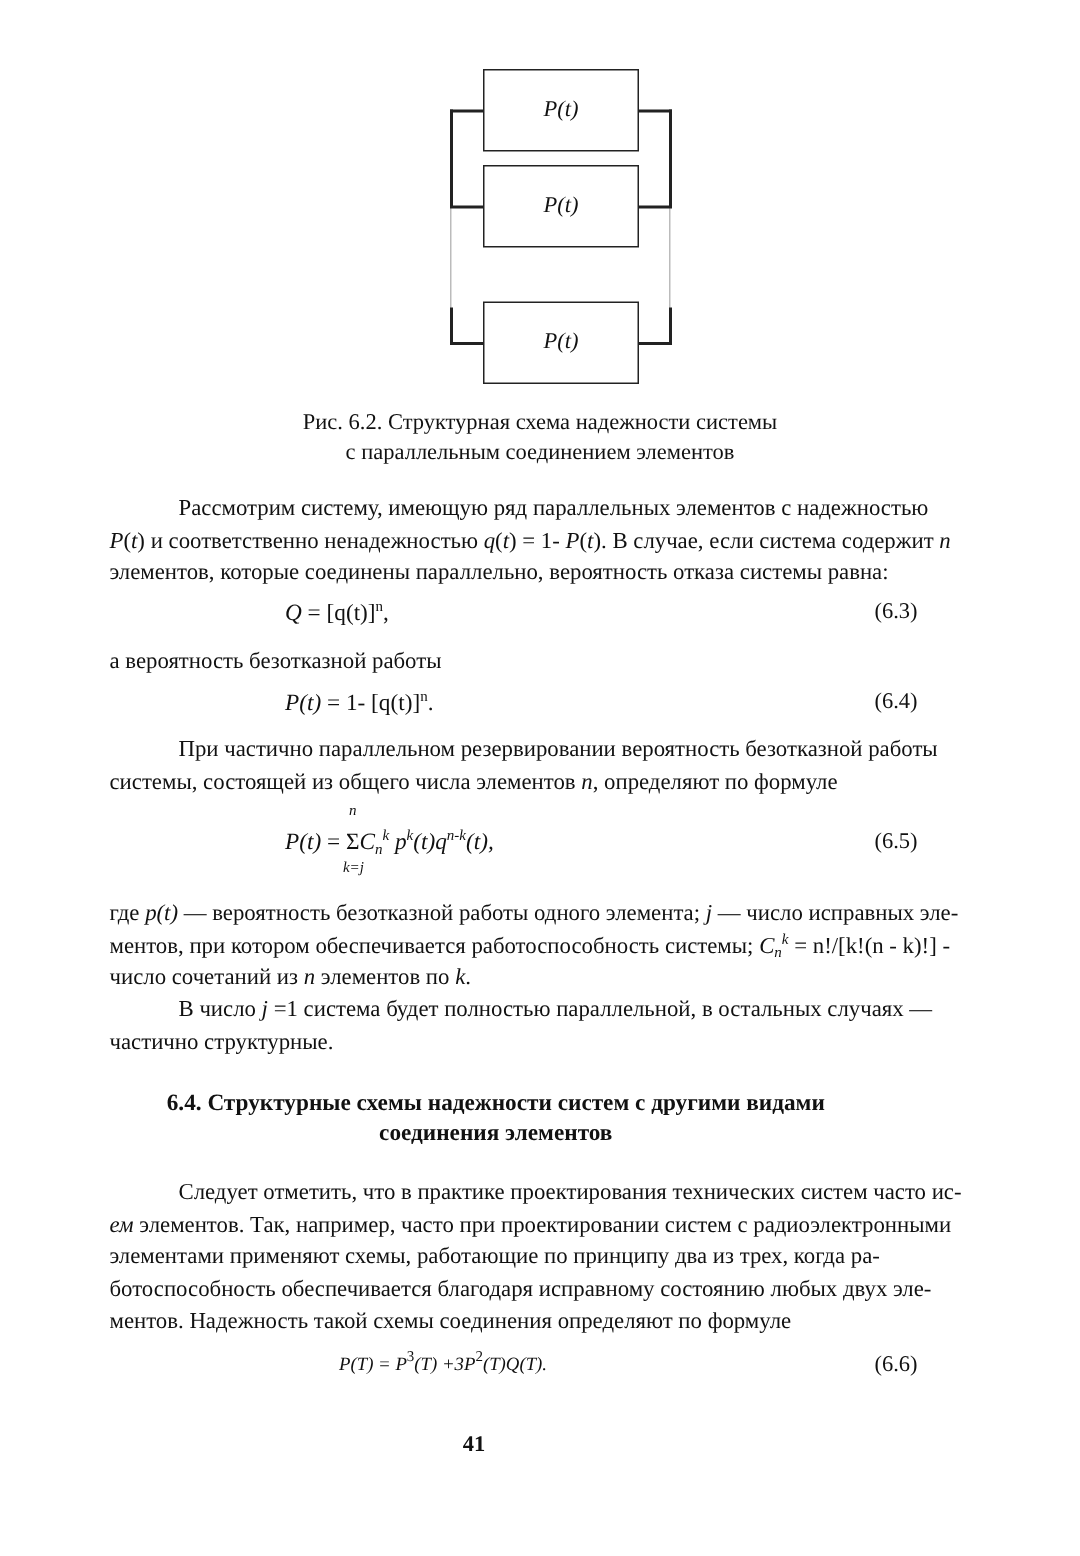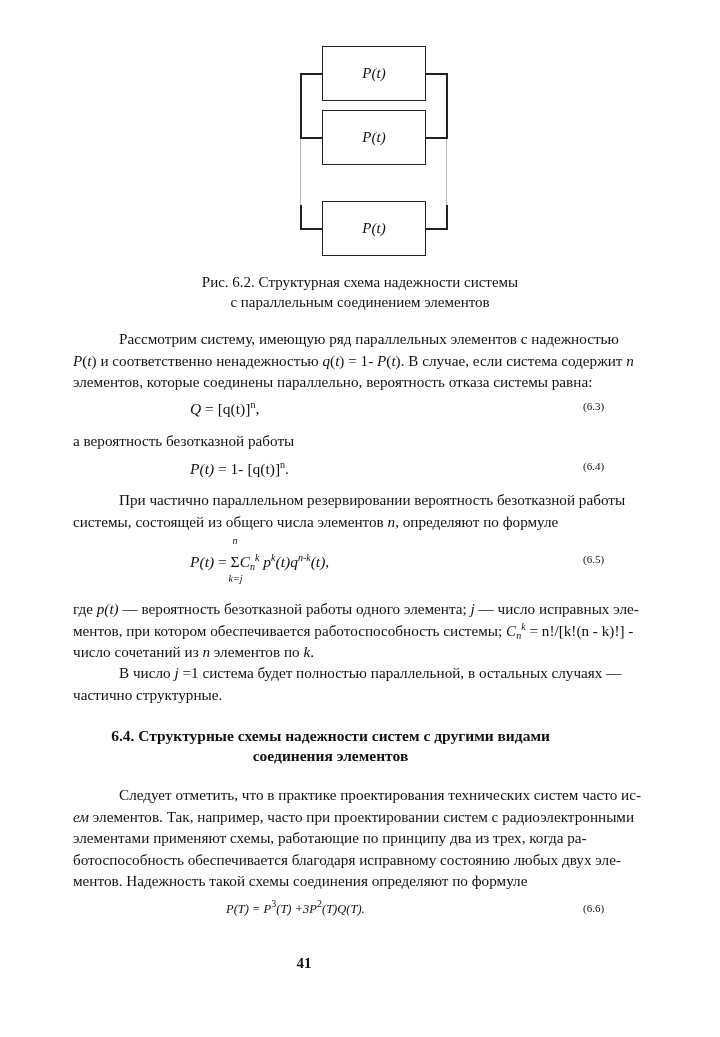--- a/index.html
+++ b/index.html
@@ -14,26 +14,26 @@
       border: 1.6px solid #222; box-sizing: border-box; background: #fff;
       display: flex; align-items: center; justify-content: center;
       font-style: italic; font-size: 15px;
     }
     .wire { position: absolute; background: #222; }
     .wire.faint { background: #bbb; }
     .caption { position: absolute; left: 0; width: 720px; text-align: center; font-size: 15px; line-height: 20px; }
     .para { position: absolute; left: 73px; width: 606px; text-align: justify; line-height: 21.5px; font-size: 15.2px; }
     .para .indent { display: inline-block; width: 46px; }
     .formula { position: absolute; font-size: 15.5px; white-space: nowrap; }
-    .fnum { position: absolute; left: 583px; font-size: 11px; }
+    .fnum { position: absolute; left: 583px; font-size: 15px; }
     i { font-style: italic; }
     sup { font-size: 10px; vertical-align: 6px; line-height: 0; }
     sub { font-size: 10px; vertical-align: -3px; line-height: 0; }
     .heading { position: absolute; left: 0; width: 661px; text-align: center; font-weight: bold; font-size: 15.5px; line-height: 20px; }
-    .pageno { position: absolute; left: 0; width: 608px; text-align: center; font-weight: bold; top: 955px; font-size: 15px; }
+    .pageno { position: absolute; left: 0; width: 608px; text-align: center; font-weight: bold; top: 955px; font-size: 15px; padding-left: 12px; }
     .sigma-wrap { display: inline-block; position: relative; }
     .sig-top { position: absolute; top: -18px; left: 2px; font-size: 10px; font-style: italic; }
     .sig-bot { position: absolute; top: 20px; left: -2px; font-size: 10px; font-style: italic; }
     .small { font-size: 12.5px; margin-left: 36px; }
   </style>
 </head>
 <body>
 
 <div class="diagram">
 

